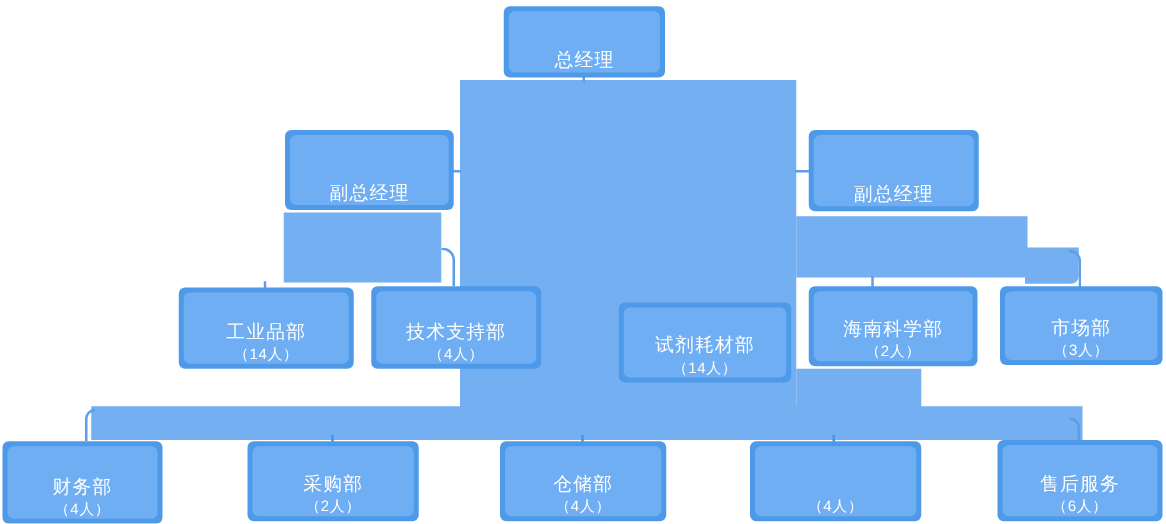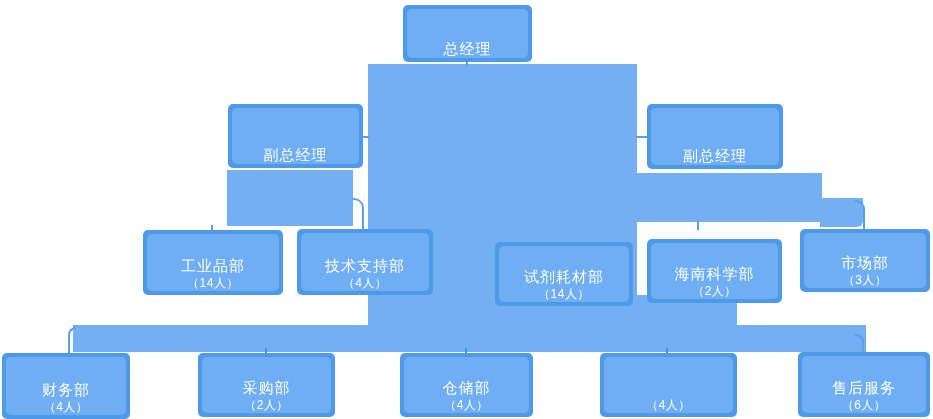--- a/index.html
+++ b/index.html
@@ -90,21 +90,21 @@
           <div class="node-title">技术支持部</div>
           <div class="node-sub">（4人）</div>
         </div>
       </div>
       <div class="node" style="left: 495px; top: 230px; width: 138px; height: 64px; margin-top: 12px;">
         <div class="node-inner">
           <div class="node-title">试剂耗材部</div>
           <div class="node-sub">（14人）</div>
         </div>
       </div>
-      <div class="node" style="left: 647px; top: 239px; width: 135px; height: 64px;">
+      <div class="node" style="left: 647px; top: 229px; width: 135px; height: 64px;">
         <div class="node-inner">
           <div class="node-title">海南科学部</div>
           <div class="node-sub">（2人）</div>
         </div>
       </div>
       <div class="node" style="left: 800px; top: 229px; width: 130px; height: 63px;">
         <div class="node-inner">
           <div class="node-title">市场部</div>
           <div class="node-sub">（3人）</div>
         </div>

